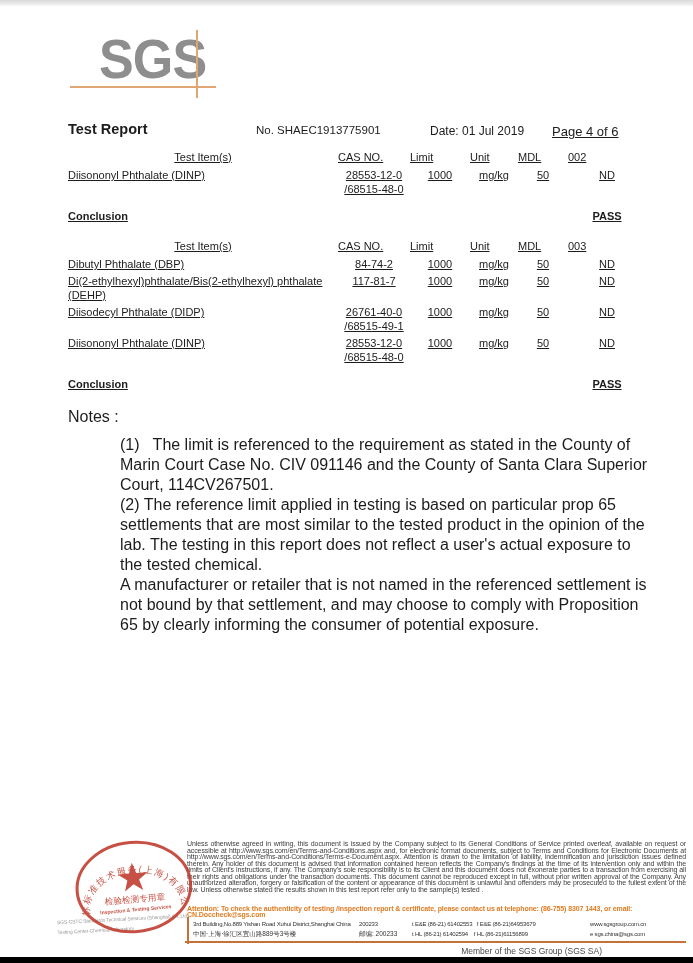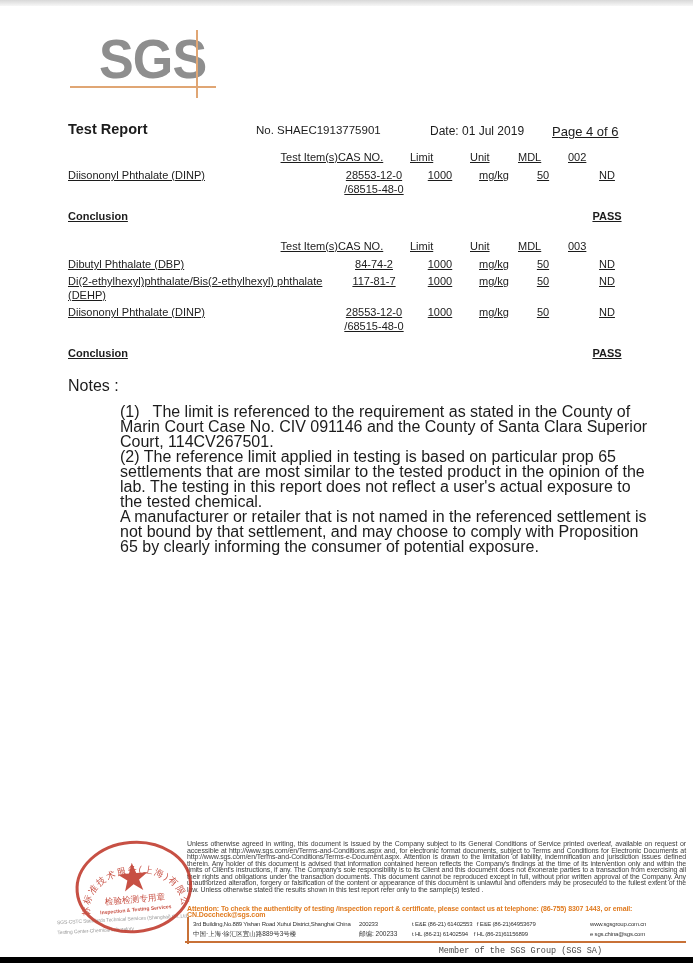--- a/index.html
+++ b/index.html
@@ -23,48 +23,48 @@
   .title{position:absolute;left:68px;top:0;font-size:14.5px;font-weight:bold;}
   .report-no{position:absolute;left:256px;top:3px;font-size:11.5px;}
   .date{position:absolute;left:430px;top:3px;font-size:12px;}
   .page-info{position:absolute;left:552px;top:3px;font-size:13px;text-decoration:underline;}
 
   
   .main{position:absolute;top:149px;left:68px;width:592px;}
   table.results{border-collapse:collapse;width:578px;font-size:11px;table-layout:fixed;}
   table.results th{font-weight:normal;text-decoration:underline;text-align:left;
     padding:2px 0 4px;font-size:11px;}
-  table.results th:first-child{text-align:right;}
+  table.results th:first-child{text-align:center;}
   table.results td{text-align:center;vertical-align:top;padding:1px 0 2px;line-height:14px;text-decoration:underline;}
   table.results td:first-child{text-align:left;padding-right:8px;}
   tr.conclusion td{font-weight:bold;padding-top:11px;}
   .table2{margin-top:13px;}
 
   .notes{margin-top:15px;font-size:16px;}
   .notes-label{margin-bottom:9px;}
-  .notes-body{margin-left:52px;width:534px;line-height:15px;}
+  .notes-body{margin-left:52px;width:534px;line-height:20px;}
   .note-item{white-space:pre-wrap;}
 
   
   .stamp{position:absolute;left:68px;top:838px;width:132px;height:102px;opacity:.88;
     transform:rotate(-5deg);z-index:3;}
   .company-lines{position:absolute;left:57px;top:913px;width:160px;font-size:5px;
     letter-spacing:-.1px;line-height:10px;color:#9a9a9a;transform:rotate(-3deg);z-index:1;}
   .disclaimer{position:absolute;left:187px;top:841px;width:499px;font-size:7px;
     line-height:6.5px;letter-spacing:-.1px;color:#3d3d3d;text-align:justify;}
   .attention{position:absolute;left:187px;top:906px;width:499px;font-size:7px;
     line-height:6.4px;letter-spacing:-.1px;color:#e07b20;font-weight:bold;}
   .address{position:absolute;left:193px;top:920px;width:492px;font-size:6px;color:#333;
     display:grid;grid-template-columns:158px 45px 170px 92px;column-gap:8px;row-gap:2px;
     letter-spacing:-.2px;line-height:8px;}
   .address .cn{font-size:6.5px;letter-spacing:0;}
   .addr-vline{position:absolute;left:187px;top:917px;width:2px;height:27px;background:#c87137;}
   .addr-rule{position:absolute;left:185px;top:941px;width:501px;height:2px;background:#c87137;}
   .member{position:absolute;left:402px;top:946px;width:200px;text-align:right;
-    font-size:8.5px;color:#4a4a4a;font-family:Liberation Mono, monospace;}
+    font-size:8.5px;color:#4a4a4a;}
 </style>
 </head>
 <body>
 
 <div class="top-edge"></div>
 
 <div class="logo-text">SGS</div>
 <div class="logo-hline"></div>
 <div class="logo-vline"></div>
 
@@ -138,20 +138,31 @@
           </td>
           <td>1000</td>
           <td>mg/kg</td>
           <td>50</td>
           <td>ND</td>
         </tr>
         <tr>
           <td>Di(2-ethylhexyl)phthalate/Bis(2-ethylhexyl) phthalate (DEHP)</td>
           <td>
             <div>117-81-7</div>
+          </td>
+          <td>1000</td>
+          <td>mg/kg</td>
+          <td>50</td>
+          <td>ND</td>
+        </tr>
+        <tr>
+          <td>Diisodecyl Phthalate (DIDP)</td>
+          <td>
+            <div>26761-40-0</div>
+            <div>/68515-49-1</div>
           </td>
           <td>1000</td>
           <td>mg/kg</td>
           <td>50</td>
           <td>ND</td>
         </tr>
         <tr>
           <td>Diisononyl Phthalate (DINP)</td>
           <td>
             <div>28553-12-0</div>

